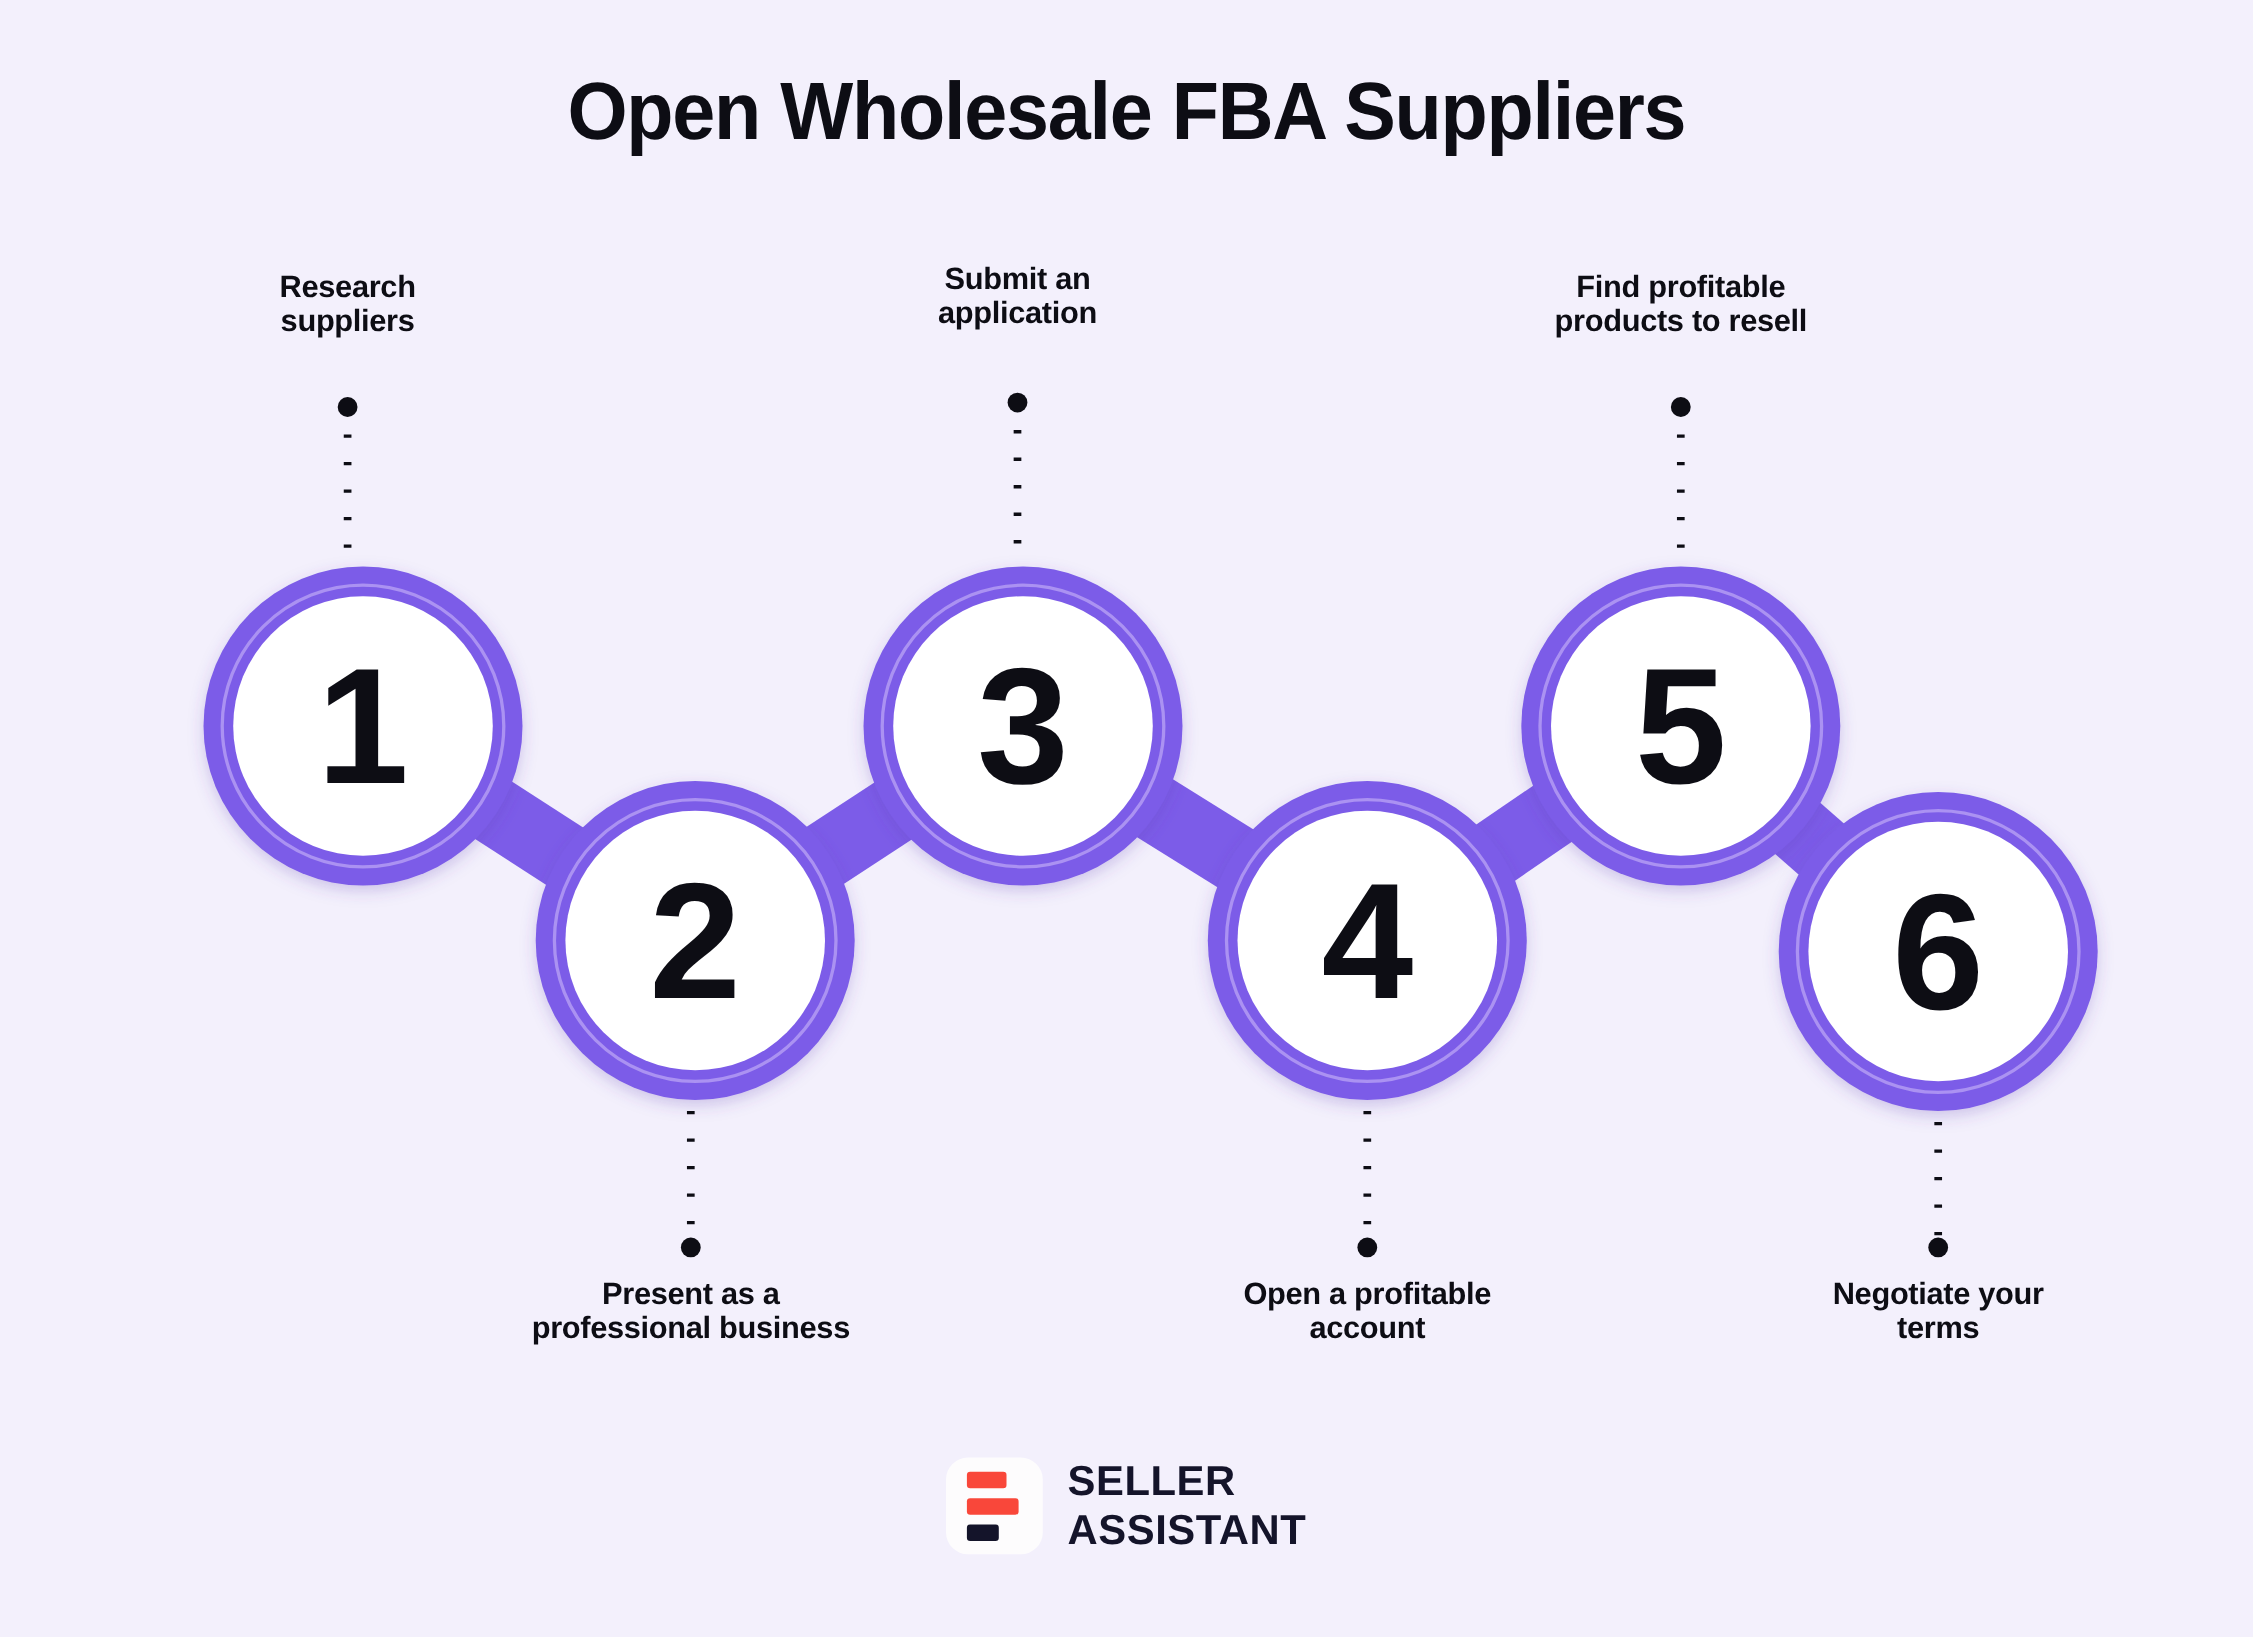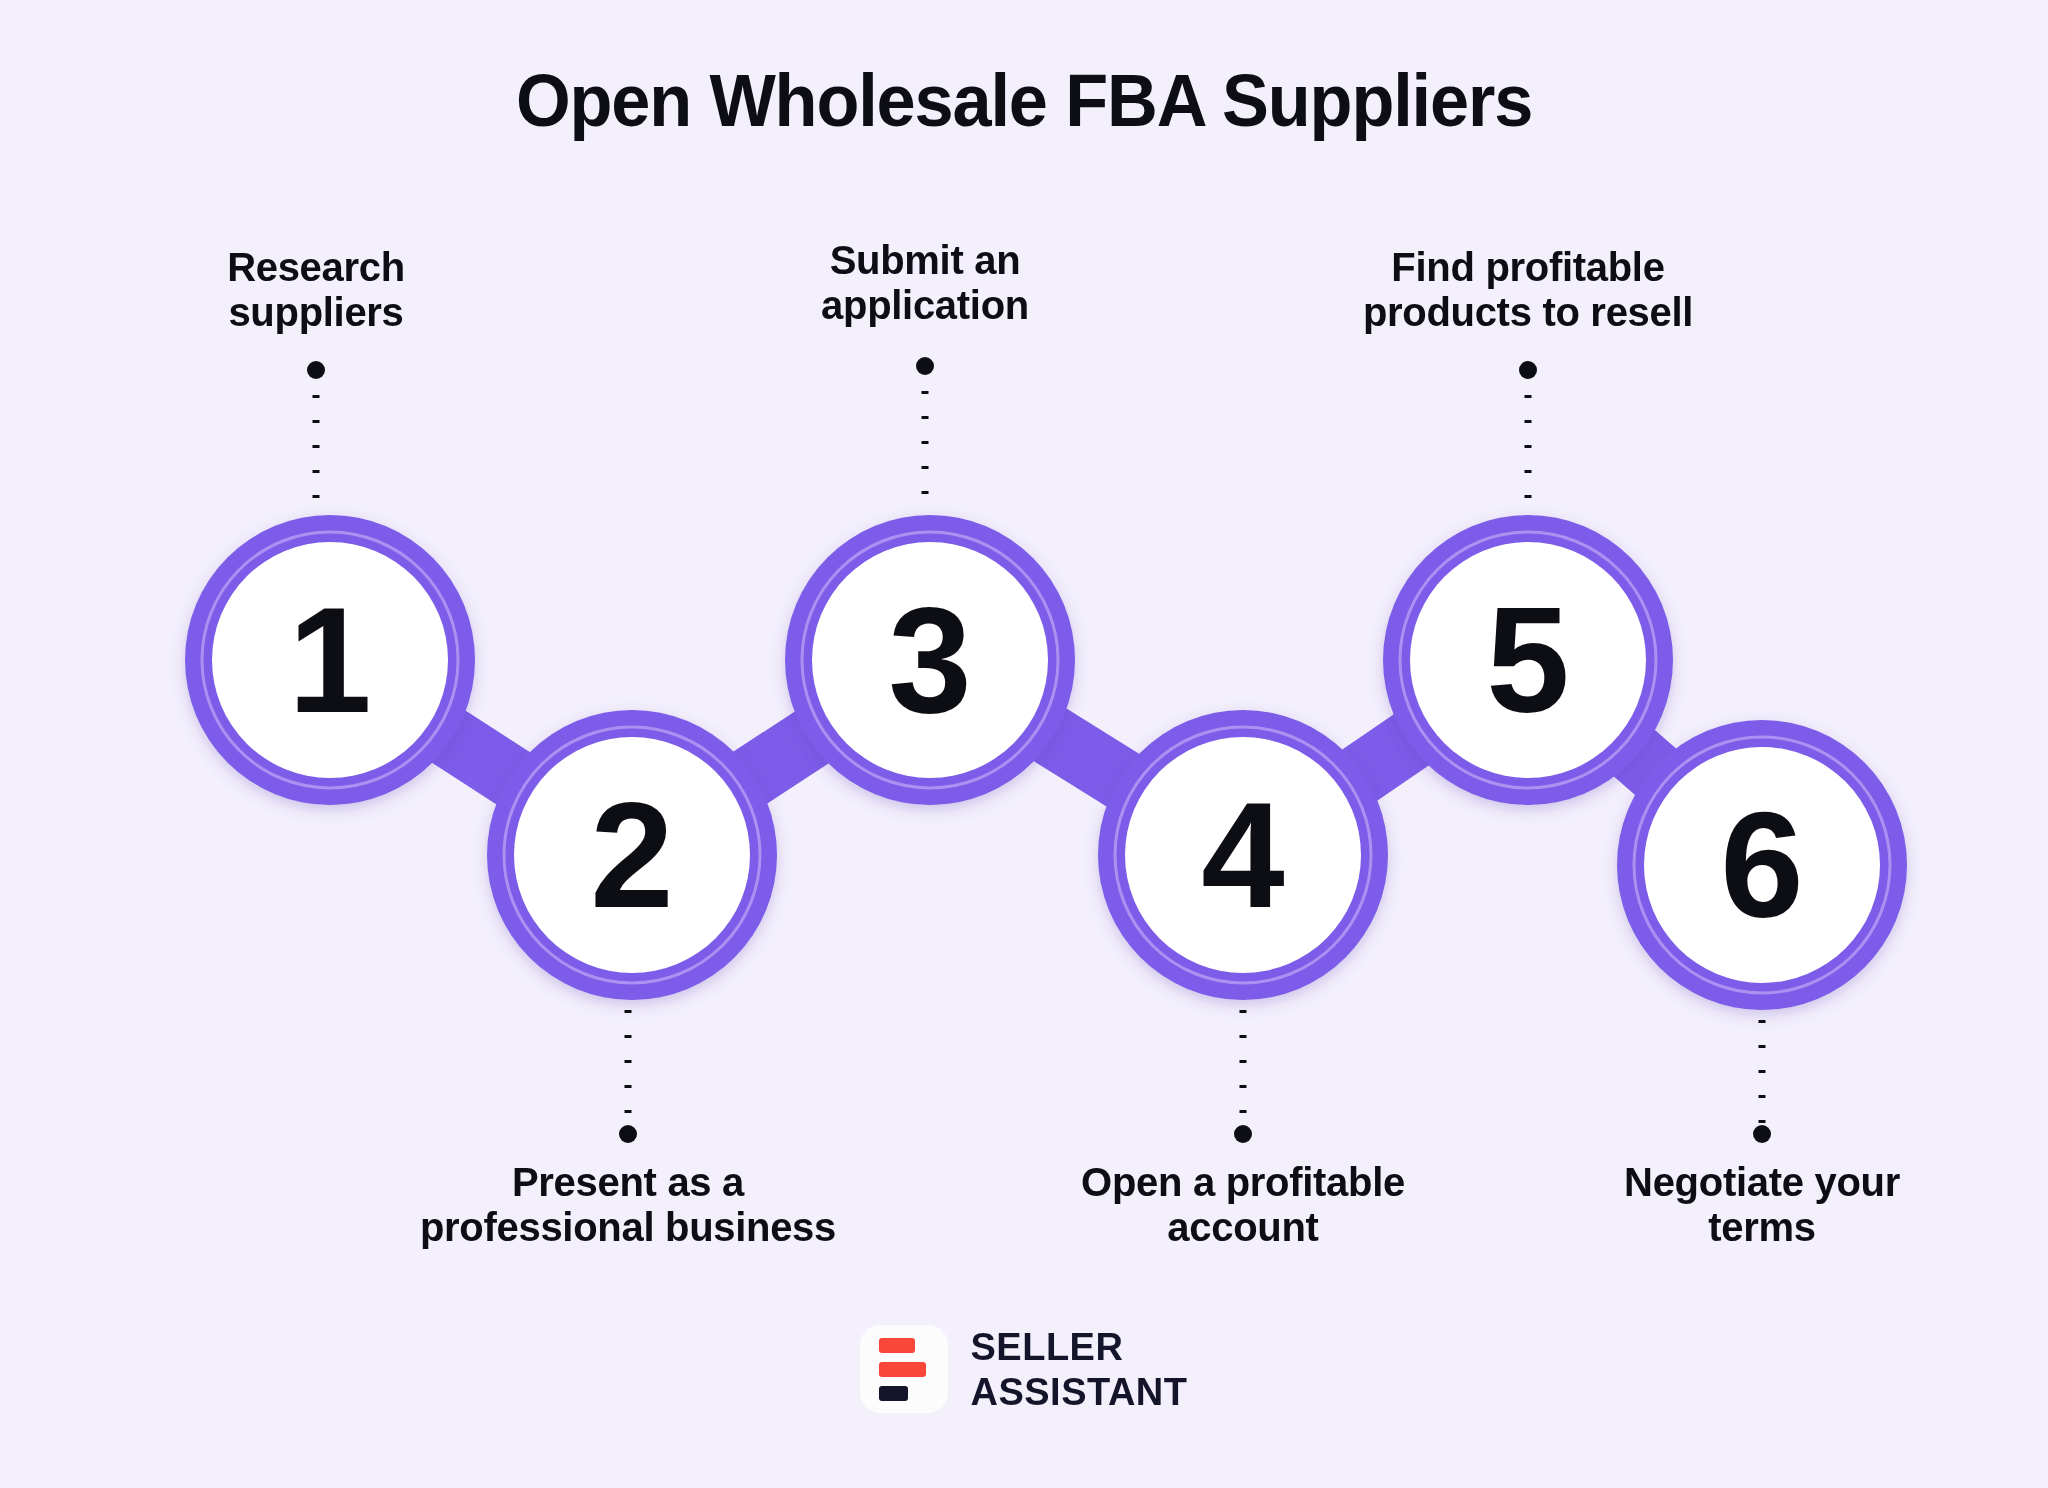--- a/index.html
+++ b/index.html
@@ -25,21 +25,21 @@
     transform:scaleX(0.95);
   }
 
   
   .diagram{position:absolute;top:0;left:0;width:2048px;height:1488px;}
 
   
   .lbl{
     position:absolute;
     text-align:center;
-    font-size:40px;
+    font-size:28px;
     font-weight:bold;
     color:#0d0d14;
     line-height:1.12;
     letter-spacing:-0.3px;
     white-space:pre-line;
   }
 
   
   .brand{
     position:absolute;

